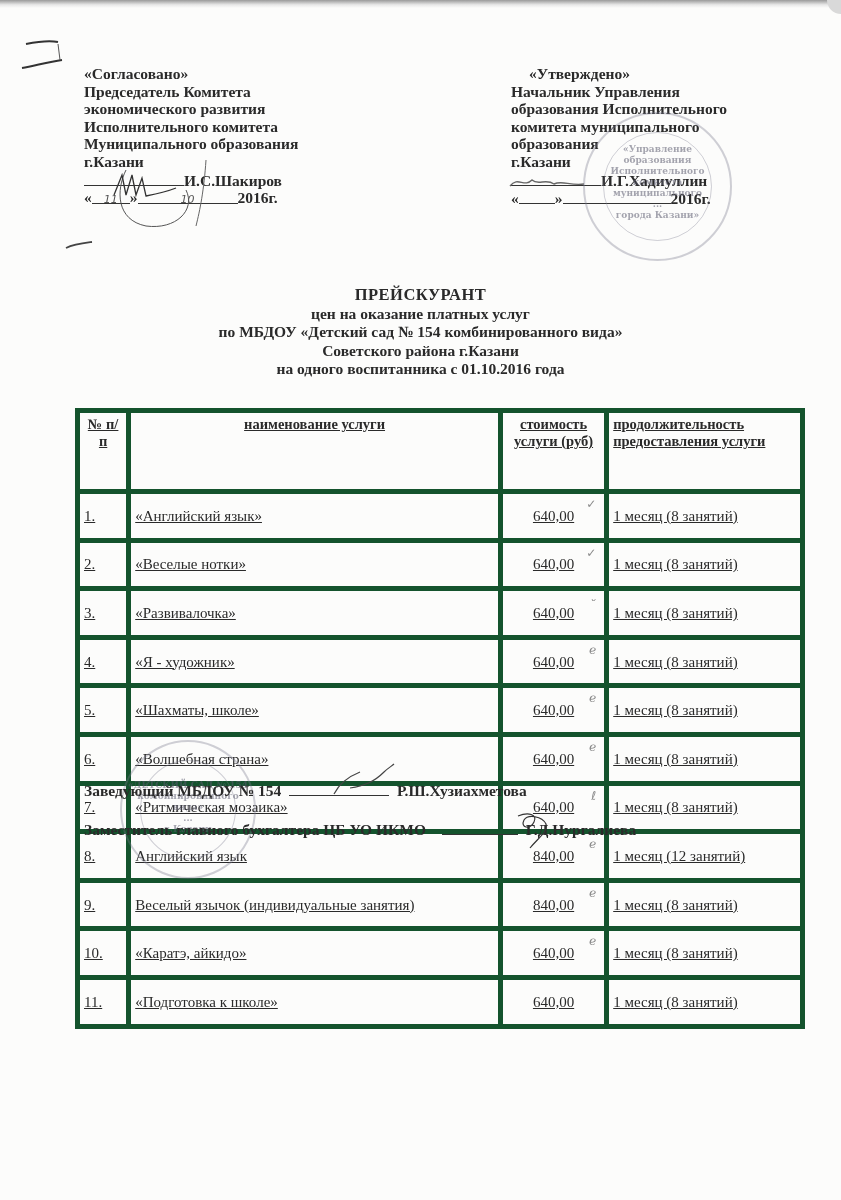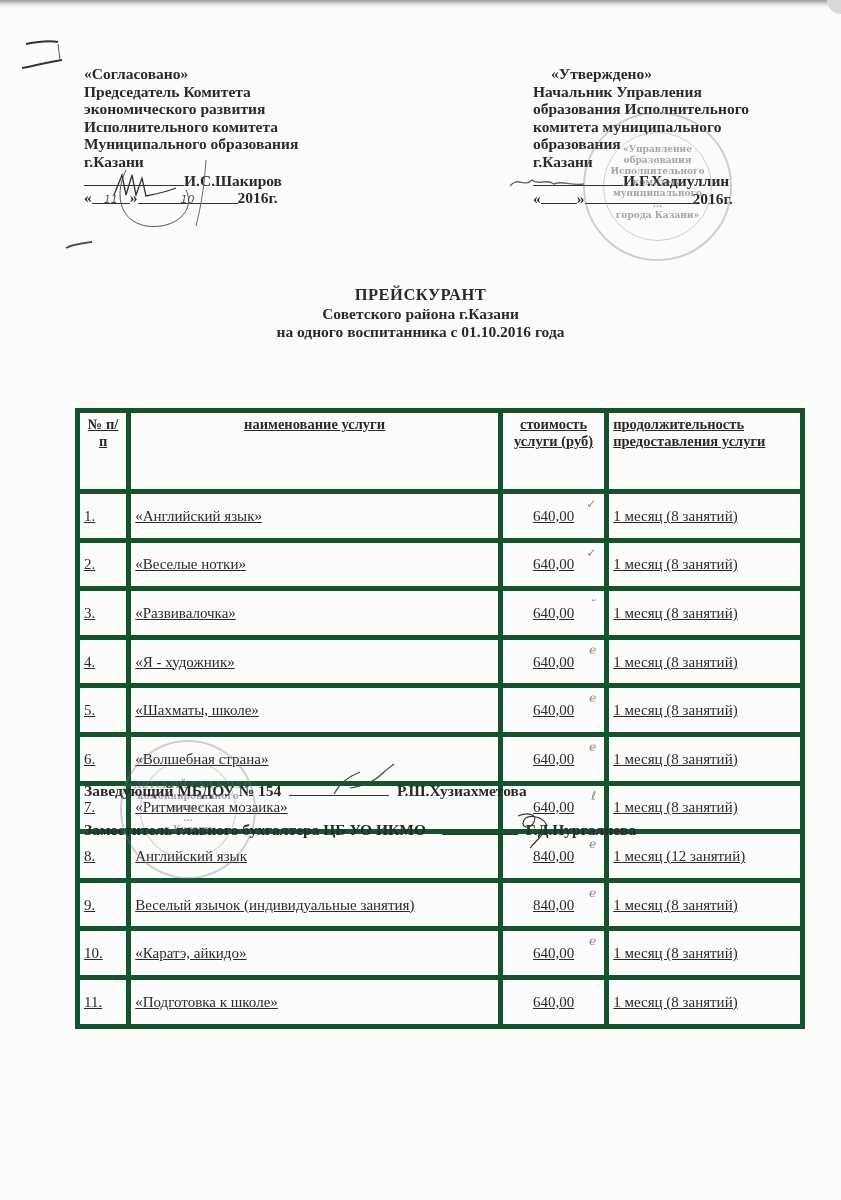--- a/index.html
+++ b/index.html
@@ -12,21 +12,21 @@
   .top-shade { position: absolute; left: 0; top: 0; width: 841px; height: 8px;
     background: linear-gradient(#9a9a9a, #e8e8e8 60%, transparent); }
   .corner-mark { position: absolute; right: 0; top: 0; width: 14px; height: 14px;
     border-bottom-left-radius: 14px; background: #d9d9d9; }
   .margin-mark { position: absolute; left: 18px; top: 38px; width: 50px; height: 40px; }
   .margin-dash { position: absolute; left: 64px; top: 240px; width: 30px; height: 10px; }
 
   .approval { position: absolute; font-weight: bold; font-size: 15.5px; line-height: 17.6px; }
   .approval .ln { white-space: nowrap; }
   .left-block { left: 84px; top: 65px; }
-  .right-block { left: 511px; top: 65px; margin-left: 22px; }
+  .right-block { left: 511px; top: 65px; }
   .right-block .indent { padding-left: 18px; }
   .hw { font-family: "DejaVu Sans", sans-serif; font-weight: normal; font-style: italic;
     font-size: 11px; color: #555; position: relative; }
 
   .title-block { position: absolute; left: 0; width: 841px; top: 286px; text-align: center;
     font-weight: bold; font-size: 15.5px; line-height: 18.5px; }
   .title-block .main { font-size: 16.5px; letter-spacing: 0.5px; }
 
   table.price { position: absolute; left: 75px; top: 408px; width: 730px;
     border-collapse: collapse; font-size: 15px; }
@@ -119,20 +119,22 @@
     <div>Исполнительного</div>
     <div>комитета</div>
     <div>муниципального</div>
     <div>...</div>
     <div>города Казани»</div>
   </div>
 </div>
 
 <div class="title-block">
   <div class="main">ПРЕЙСКУРАНТ</div>
+  <div>цен на оказание платных услуг</div>
+  <div>по МБДОУ «Детский сад № 154 комбинированного вида»</div>
   <div>Советского района г.Казани</div>
   <div>на одного воспитанника с 01.10.2016 года</div>
 </div>
 
 <table class="price">
   <thead>
     <tr>
       <th class="c-num">№ п/п</th>
       <th class="c-name">наименование услуги</th>
       <th class="c-price">стоимость услуги (руб)</th>

